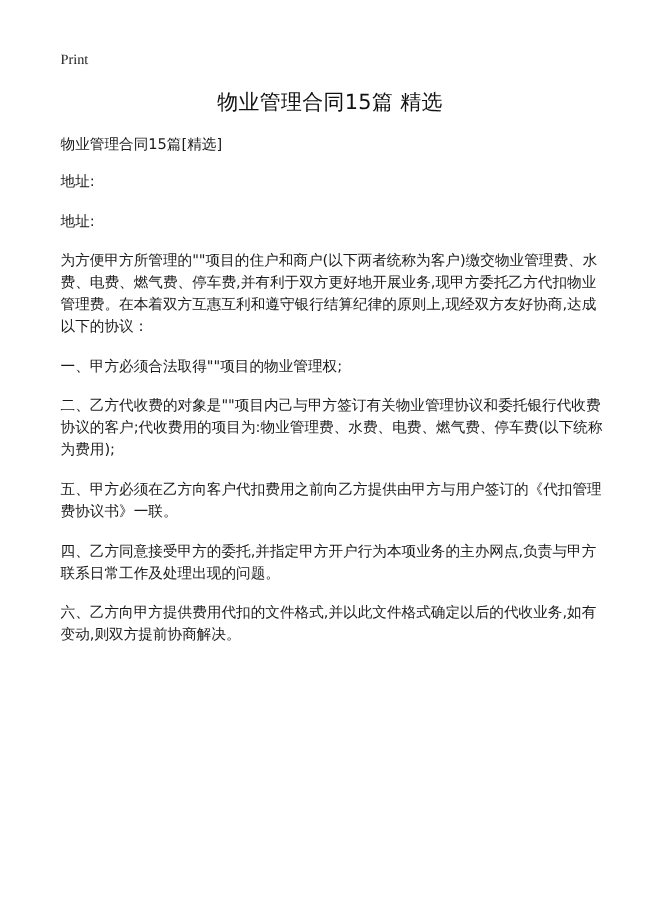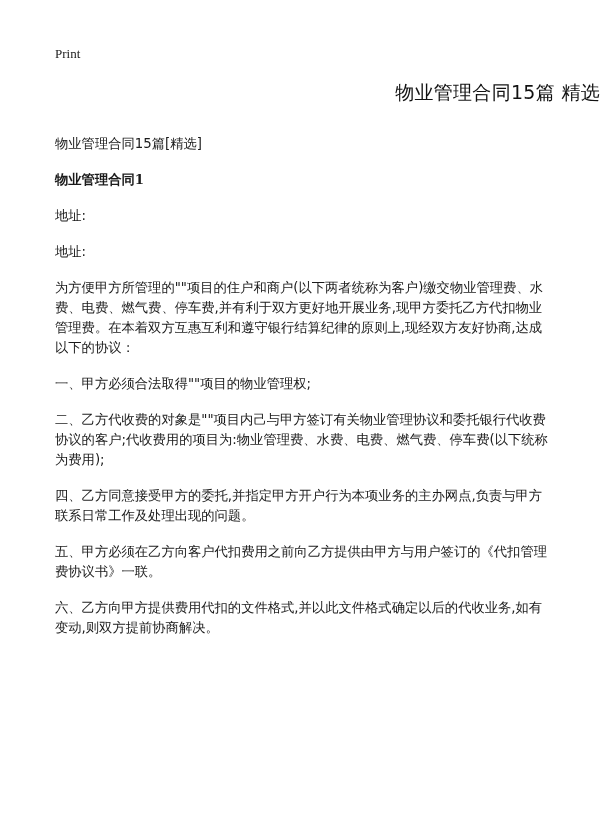--- a/index.html
+++ b/index.html
@@ -1,40 +1,39 @@
 <!DOCTYPE html>
 <html><head>
 <meta charset="utf-8">
 <style>
   html, body { margin: 0; padding: 0; background: #ffffff; }
   body { width: 600px; height: 828px; overflow: hidden; position: relative; color: #111; }
   .page { position: absolute; left: 0; top: 0; width: 600px; height: 828px; padding-left: 44px; }
   .print-link { position: absolute; left: 55px; top: 46px; font-family: "Liberation Serif", serif; font-size: 13px; color: #222; cursor: pointer; }
-  .title { position: absolute; left: 0; width: 600px; top: 80px; text-align: right; font-family: "DejaVu Sans", sans-serif; font-size: 19px; color: #111; letter-spacing: 0.3px; }
+  .title { position: absolute; left: 0; width: 600px; top: 80px; text-align: center; font-family: "DejaVu Sans", sans-serif; font-size: 19px; color: #111; letter-spacing: 0.3px; }
   .content { position: absolute; left: 55px; top: 118px; width: 500px; font-family: "DejaVu Sans", sans-serif; font-size: 13.3px; line-height: 20px; color: #1a1a1a; }
-  .content p { margin: 16px 0 16px 0; }
+  .content p { margin: 4px 0 16px 0; }
   .subtitle { margin-bottom: 14px !important; }
   .heading { font-weight: bold; font-family: "DejaVu Serif", serif; margin-bottom: 16px !important; }
   .field { margin-bottom: 16px !important; }
 </style>
 </head>
 <body>
 
 <div class="page">
   <div class="print-link">Print</div>
   <div class="title">物业管理合同15篇 精选</div>
 
   <div class="content">
     <p class="subtitle">物业管理合同15篇[精选]</p>
-    <p class="heading">物业管理合同1</p>
 
     <p class="field">地址:</p>
     <p class="field">地址:</p>
 
     <p>为方便甲方所管理的""项目的住户和商户(以下两者统称为客户)缴交物业管理费、水费、电费、燃气费、停车费,并有利于双方更好地开展业务,现甲方委托乙方代扣物业管理费。在本着双方互惠互利和遵守银行结算纪律的原则上,现经双方友好协商,达成以下的协议：</p>
 
     <p>一、甲方必须合法取得""项目的物业管理权;</p>
     <p>二、乙方代收费的对象是""项目内己与甲方签订有关物业管理协议和委托银行代收费协议的客户;代收费用的项目为:物业管理费、水费、电费、燃气费、停车费(以下统称为费用);</p>
+    <p>五、甲方必须在乙方向客户代扣费用之前向乙方提供由甲方与用户签订的《代扣管理费协议书》一联。</p>
     <p>四、乙方同意接受甲方的委托,并指定甲方开户行为本项业务的主办网点,负责与甲方联系日常工作及处理出现的问题。</p>
-    <p>五、甲方必须在乙方向客户代扣费用之前向乙方提供由甲方与用户签订的《代扣管理费协议书》一联。</p>
     <p>六、乙方向甲方提供费用代扣的文件格式,并以此文件格式确定以后的代收业务,如有变动,则双方提前协商解决。</p>
   </div>
 </div>
 
 </body></html>

